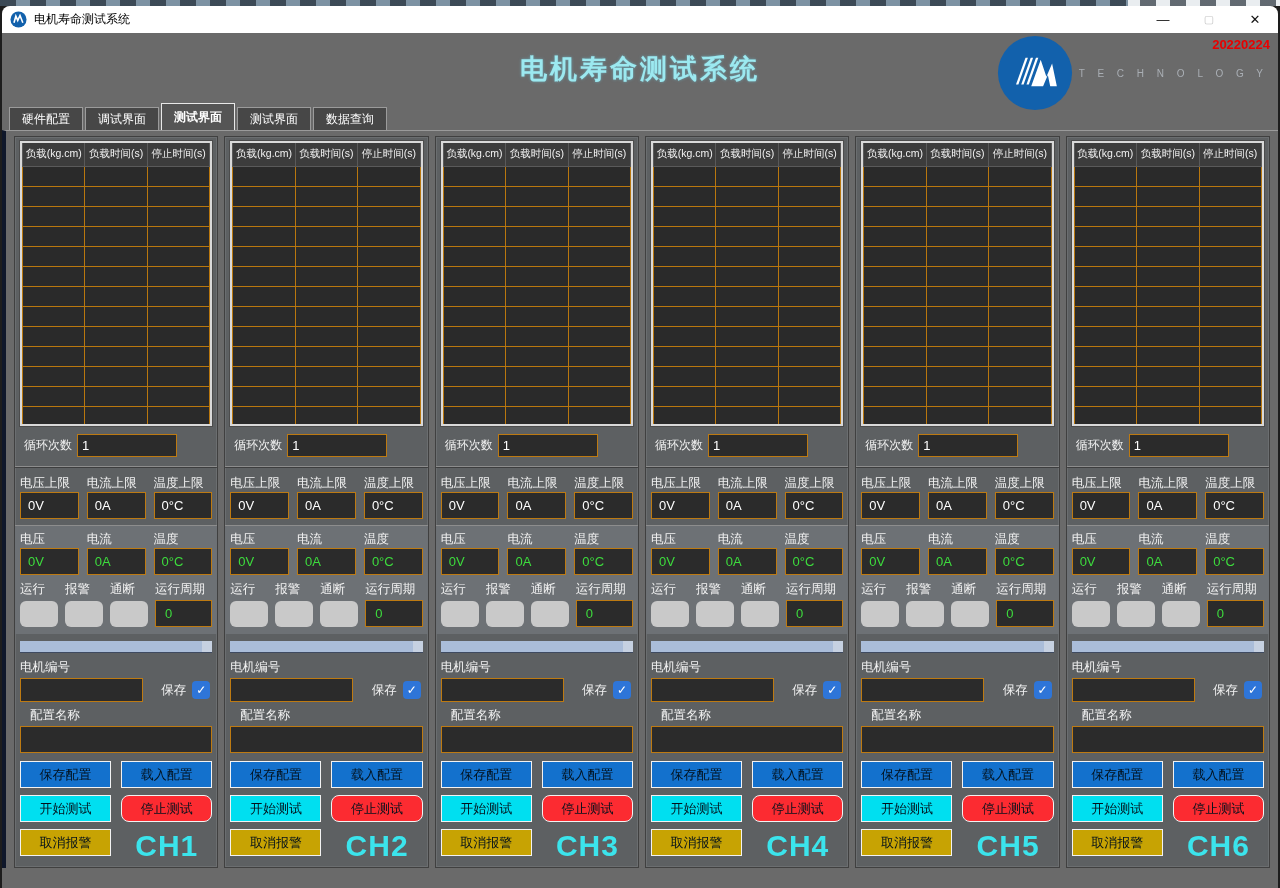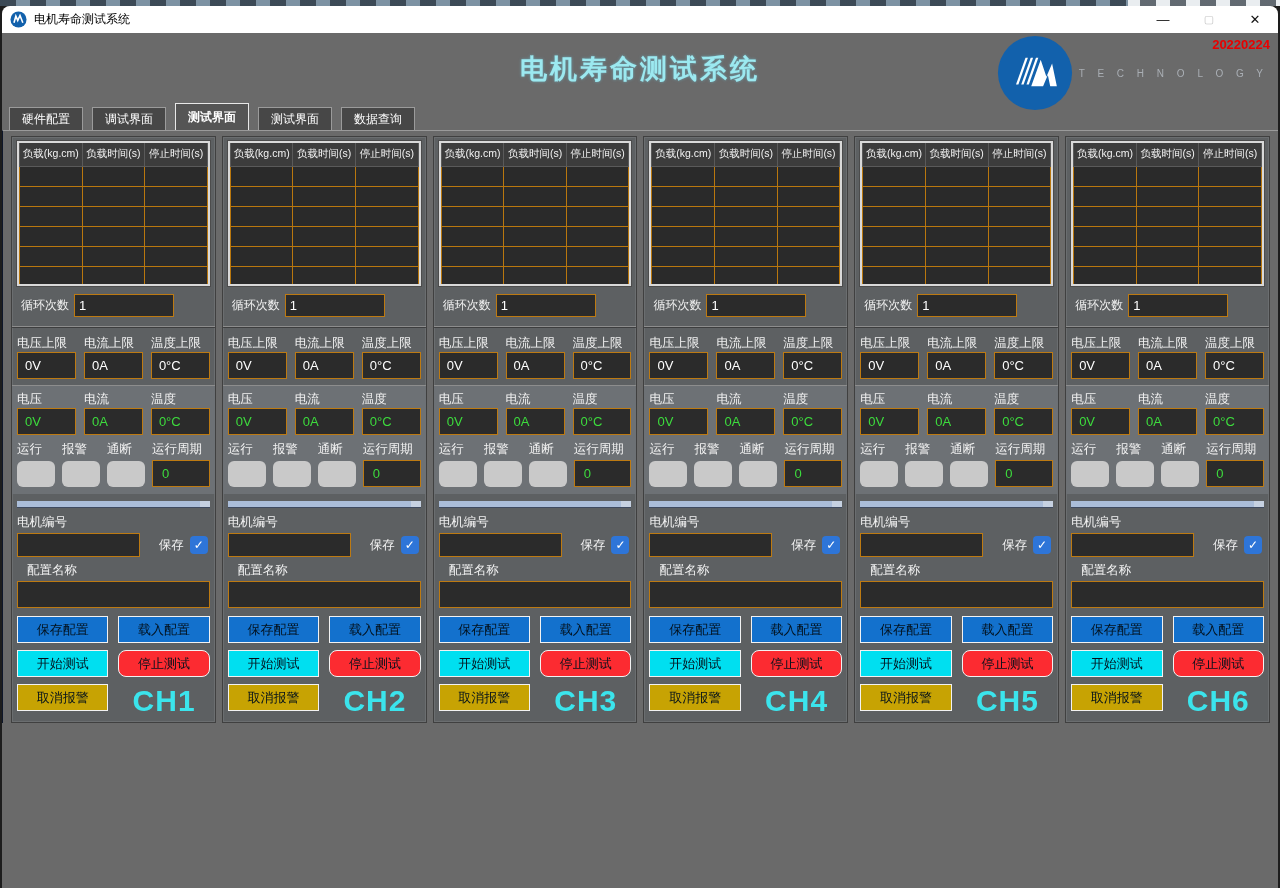--- a/index.html
+++ b/index.html
@@ -33,25 +33,25 @@
   .logo { position:absolute; right:10px; top:2px; display:flex; align-items:center; }
   .logo-circle { width:76px; height:76px; margin-right:6px; }
   .brand { line-height:1; }
   .brand-name { font-size:46px; font-weight:bold; color:#1b6cb5; letter-spacing:1px; }
   .brand-name .e { color:#76b82a; }
   .brand-tag { font-size:10px; color:#a9aeb4; letter-spacing:5px; margin-top:2px; text-align:left; }
 
   
   .tabbar { height:27px; background:#6a6a6a; display:flex; align-items:flex-end; padding-left:7px; }
   .tab { height:23px; background:#474747; color:#fff; font-size:12px; padding:0 12px;
-    display:flex; align-items:center; border:1px solid #9b9b9b; border-bottom:none; margin-right:9px; }
+    display:flex; align-items:center; border:1px solid #9b9b9b; border-bottom:none; margin-right:2px; }
   .tab.active { height:27px; background:#555555; border-color:#e8e8e8; font-weight:bold; position:relative; z-index:2; }
 
   
-  .content { height:593px; background:#6a6a6a; border-top:1px solid #9a9a9a; border-left:1px solid #0f172a;
+  .content { height:738px; background:#6a6a6a; border-top:1px solid #9a9a9a; border-left:4px solid #0f172a;
     padding:5px 8px 0 8px; display:flex; gap:6px; position:relative; }
   .panel { flex:1; background:#5d6062; border:1px solid #404040; box-shadow:inset 0 0 0 1px #6b6e70;
     padding:4px 5px; display:flex; flex-direction:column; min-width:0; }
 
   
   .table-frame { height:304px; border:2px solid #d9d9d9; box-shadow:0 0 0 1px #4c4c4c; background:#2a2a2a; overflow:hidden; }
   .ltable { width:100%; border-collapse:collapse; table-layout:fixed; }
   .ltable th { background:#3c3c3c; color:#f2f2f2; font-weight:normal; font-size:10.5px; height:23px;
     border:1px solid #5a5a5a; border-top:none; white-space:nowrap; overflow:hidden; }
   .ltable td { height:20px; background:#2a2a2a; border:1px solid #b9770e; }

